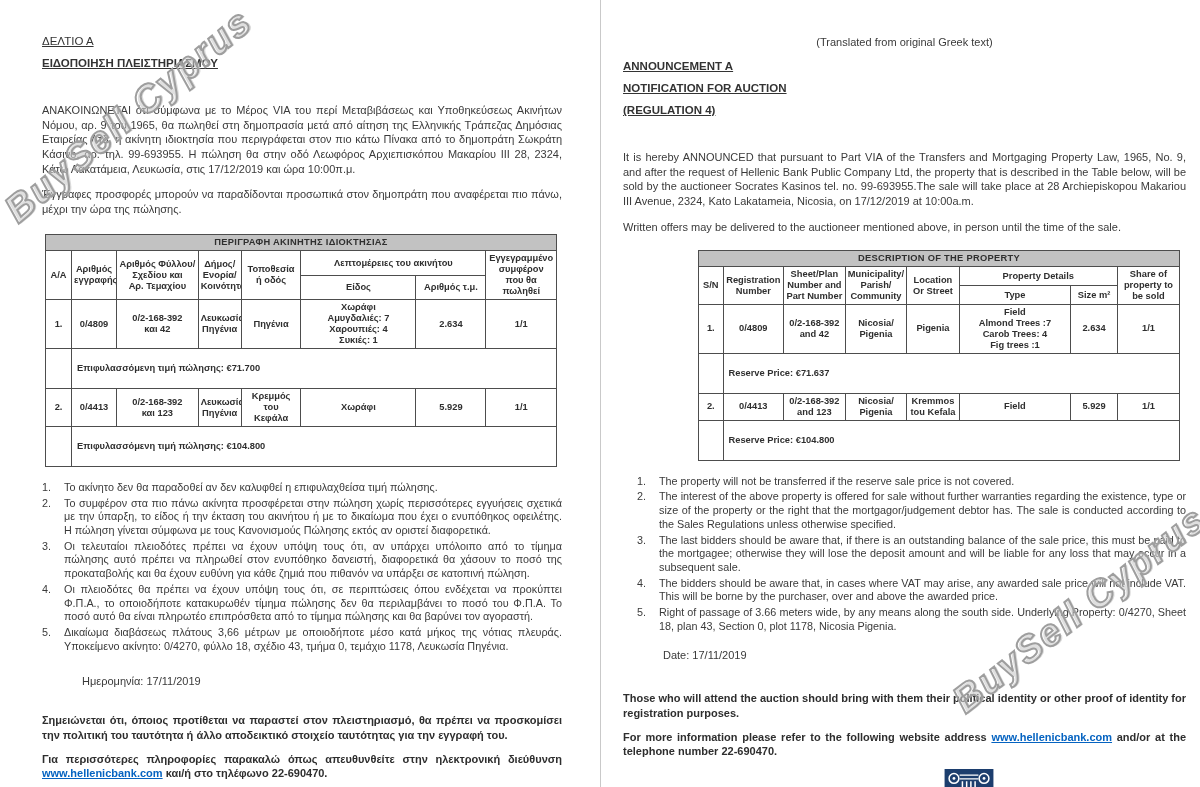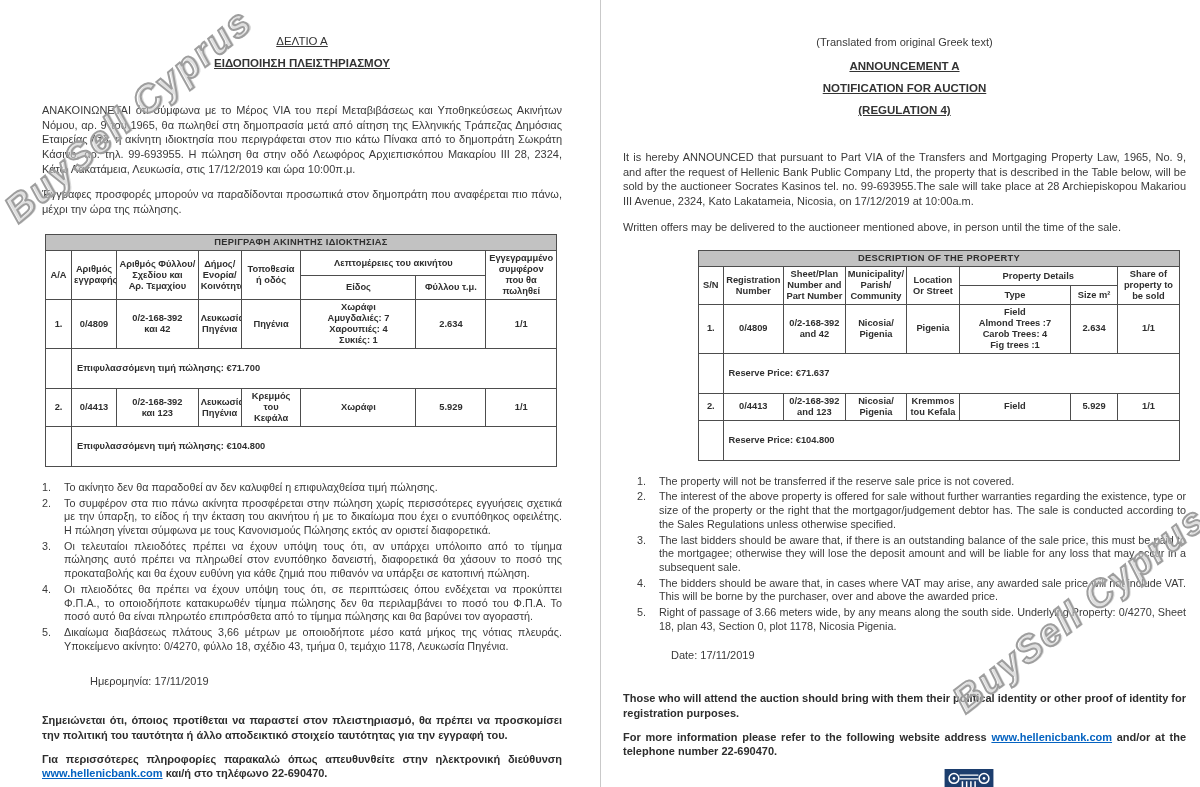--- a/index.html
+++ b/index.html
@@ -10,33 +10,33 @@
   }
   .sheet{display:flex;width:1200px;height:787px;}
   .page{
     position:relative;width:600px;height:787px;box-sizing:border-box;
     overflow:hidden;background:#fff;
   }
   .page-left{padding:0 38px 0 42px;}
   .page-right{padding:0 14px 0 22px;border-left:1px solid #c9c9c9;}
 
   
-  .hdr{ text-align:center; }
+  .hdr{ }
   .hline{font-size:11.5px;line-height:15px;margin:0 0 7px 0;color:#333;}
   .u{text-decoration:underline;}
   .b{font-weight:bold;}
   .hdr-left{margin-top:34px;}
   .translated{margin-top:36px;font-size:11px;color:#3a3a3a;text-align:center;}
 
   
   .body-p{font-size:11px;line-height:1.33;text-align:justify;margin:0;}
   .mt-intro{margin-top:32px;}
   .mt-offers{margin-top:11px;}
   .bold-p{font-weight:bold;color:#2e2e2e;}
-  .date-p{font-size:11px;margin:8px;padding-left:40px;}
+  .date-p{font-size:11px;margin:0;padding-left:40px;}
   .link{color:#0563c1;text-decoration:underline;font-weight:bold;cursor:pointer;}
 
   
   table.ptable{
     border-collapse:collapse;table-layout:fixed;
     font-size:9.3px;line-height:1.18;color:#2f2f2f;
   }
   table.ptable td{
     border:1px solid #4d4d4d;text-align:center;vertical-align:middle;
     padding:2px 2px;white-space:pre-line;overflow:hidden;font-weight:bold;
@@ -130,21 +130,21 @@
 Κοινότητα</td>
         <td class="hd" rowspan="2">Τοποθεσία
 ή οδός</td>
         <td class="hd" colspan="2">Λεπτομέρειες του ακινήτου</td>
         <td class="hd" rowspan="2">Εγγεγραμμένο
 συμφέρον
 που θα πωληθεί</td>
       </tr>
       <tr>
         <td class="hd">Είδος</td>
-        <td class="hd">Φύλλου τ.μ.</td>
+        <td class="hd">Αριθμός τ.μ.</td>
       </tr>
       <tr>
         <td>1.</td>
         <td>0/4809</td>
         <td>0/2-168-392
 και 42</td>
         <td>Λευκωσία/
 Πηγένια</td>
         <td>Πηγένια</td>
         <td>Χωράφι

